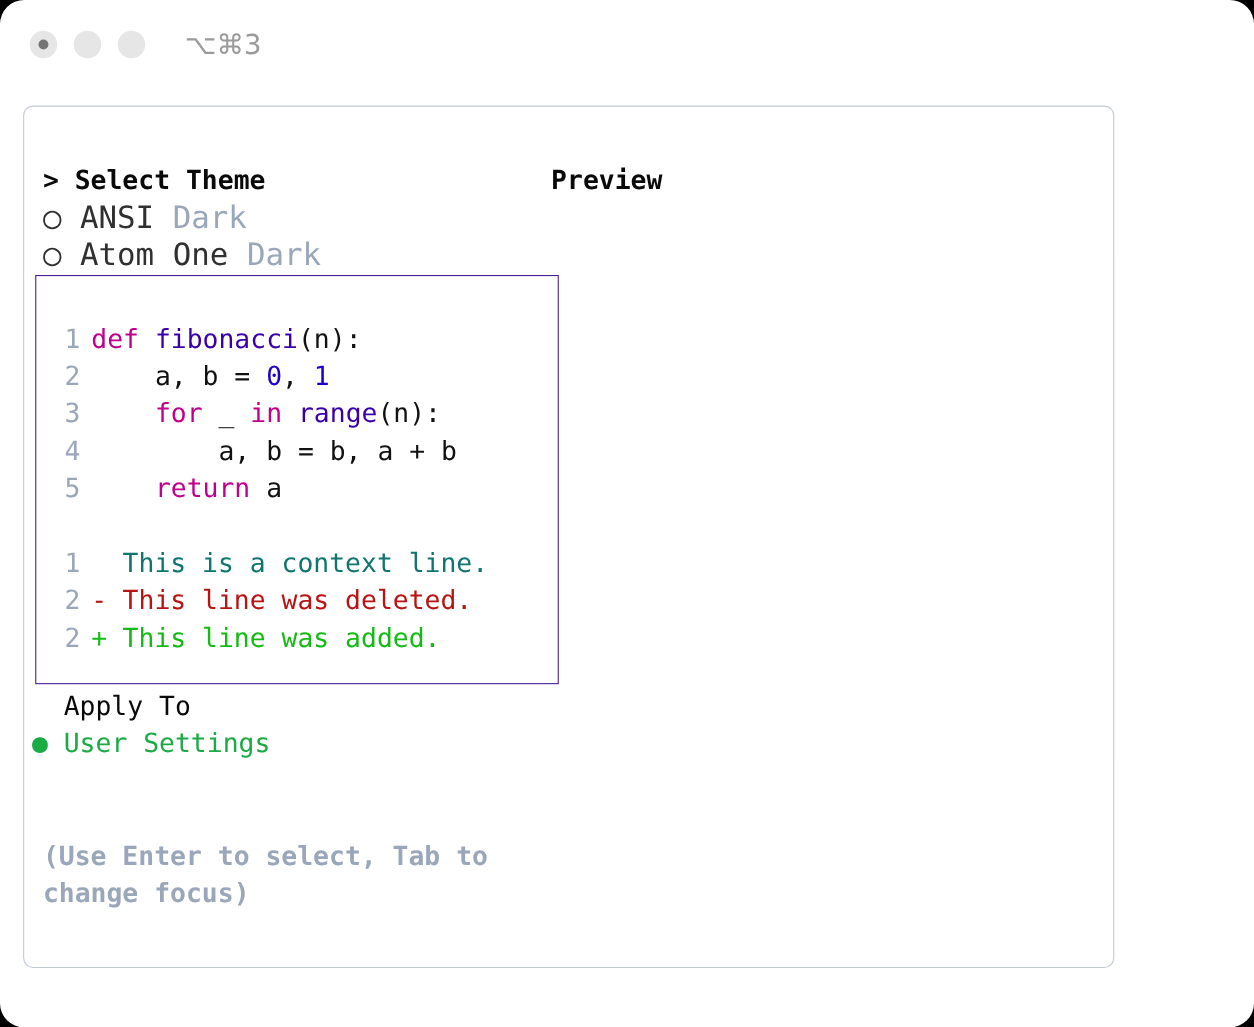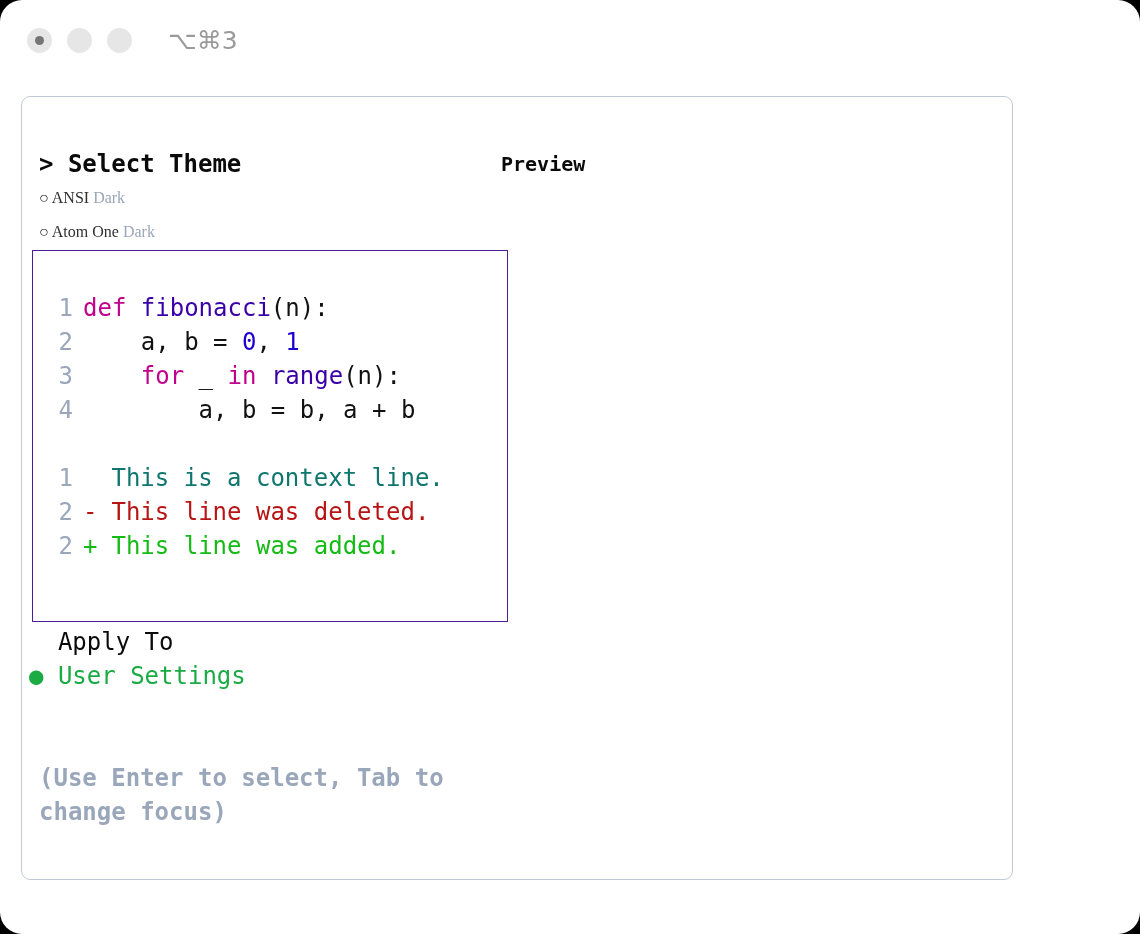--- a/index.html
+++ b/index.html
@@ -92,26 +92,25 @@
 
   .list-heading {
     font-size: 24px;
     font-weight: bold;
     color: #0a0a0a;
     line-height: 34px;
     white-space: pre;
   }
 
   .theme-row {
-    font-size: 16px;
+    font-size: 28px;
     line-height: 34px;
     color: #303030;
     white-space: pre;
     display: block;
-    font-family: Liberation Serif, serif;
   }
   .theme-row .marker { display: inline; }
   .theme-row .name   { display: inline; }
   .theme-row .kind   { display: inline; color: #9aa6ba; }
 
   .theme-row.selected .marker { color: #1aab45; }
   .theme-row.selected .name   { color: #1aab45; }
 
   
   #apply-section {
@@ -149,21 +148,21 @@
   }
 
   
   #preview-column {
     position: absolute;
     left: 479px;
     top: 50px;
     width: 490px;
   }
   #preview-title {
-    font-size: 20px;
+    font-size: 24px;
     font-weight: bold;
     color: #0a0a0a;
     line-height: 34px;
     white-space: pre;
   }
   #preview-box {
     position: absolute;
     left: 10px;
     top: 153px;
     width: 476px;
@@ -250,20 +249,21 @@
         <div id="preview-title">Preview</div>
       </div>
 
       <div id="preview-box">
         <div id="code-area">
           <div id="code-lines">
               <div class="code-line"><span class="ln">1</span><span class="kw">def</span><span class="pl"> </span><span class="fn">fibonacci</span><span class="pl">(n):</span></div>
               <div class="code-line"><span class="ln">2</span><span class="pl">    a, b = </span><span class="num">0</span><span class="pl">, </span><span class="num">1</span></div>
               <div class="code-line"><span class="ln">3</span><span class="pl">    </span><span class="kw">for</span><span class="pl"> _ </span><span class="kw">in</span><span class="pl"> </span><span class="fn">range</span><span class="pl">(n):</span></div>
               <div class="code-line"><span class="ln">4</span><span class="pl">        a, b = b, a + b</span></div>
+              <div class="code-line"><span class="ln">5</span><span class="pl">    </span><span class="kw">return</span><span class="pl"> a</span></div>
             </div>
           <div id="diff-lines" class="diff-block">
               <div class="code-line"><span class="ln">1</span><span class="diff-sign diff-ctx"> </span><span class="diff-ctx"> This is a context line.</span></div>
               <div class="code-line"><span class="ln">2</span><span class="diff-sign diff-del">-</span><span class="diff-del"> This line was deleted.</span></div>
               <div class="code-line"><span class="ln">2</span><span class="diff-sign diff-add">+</span><span class="diff-add"> This line was added.</span></div>
             </div>
         </div>
       </div>
 
     </div>

